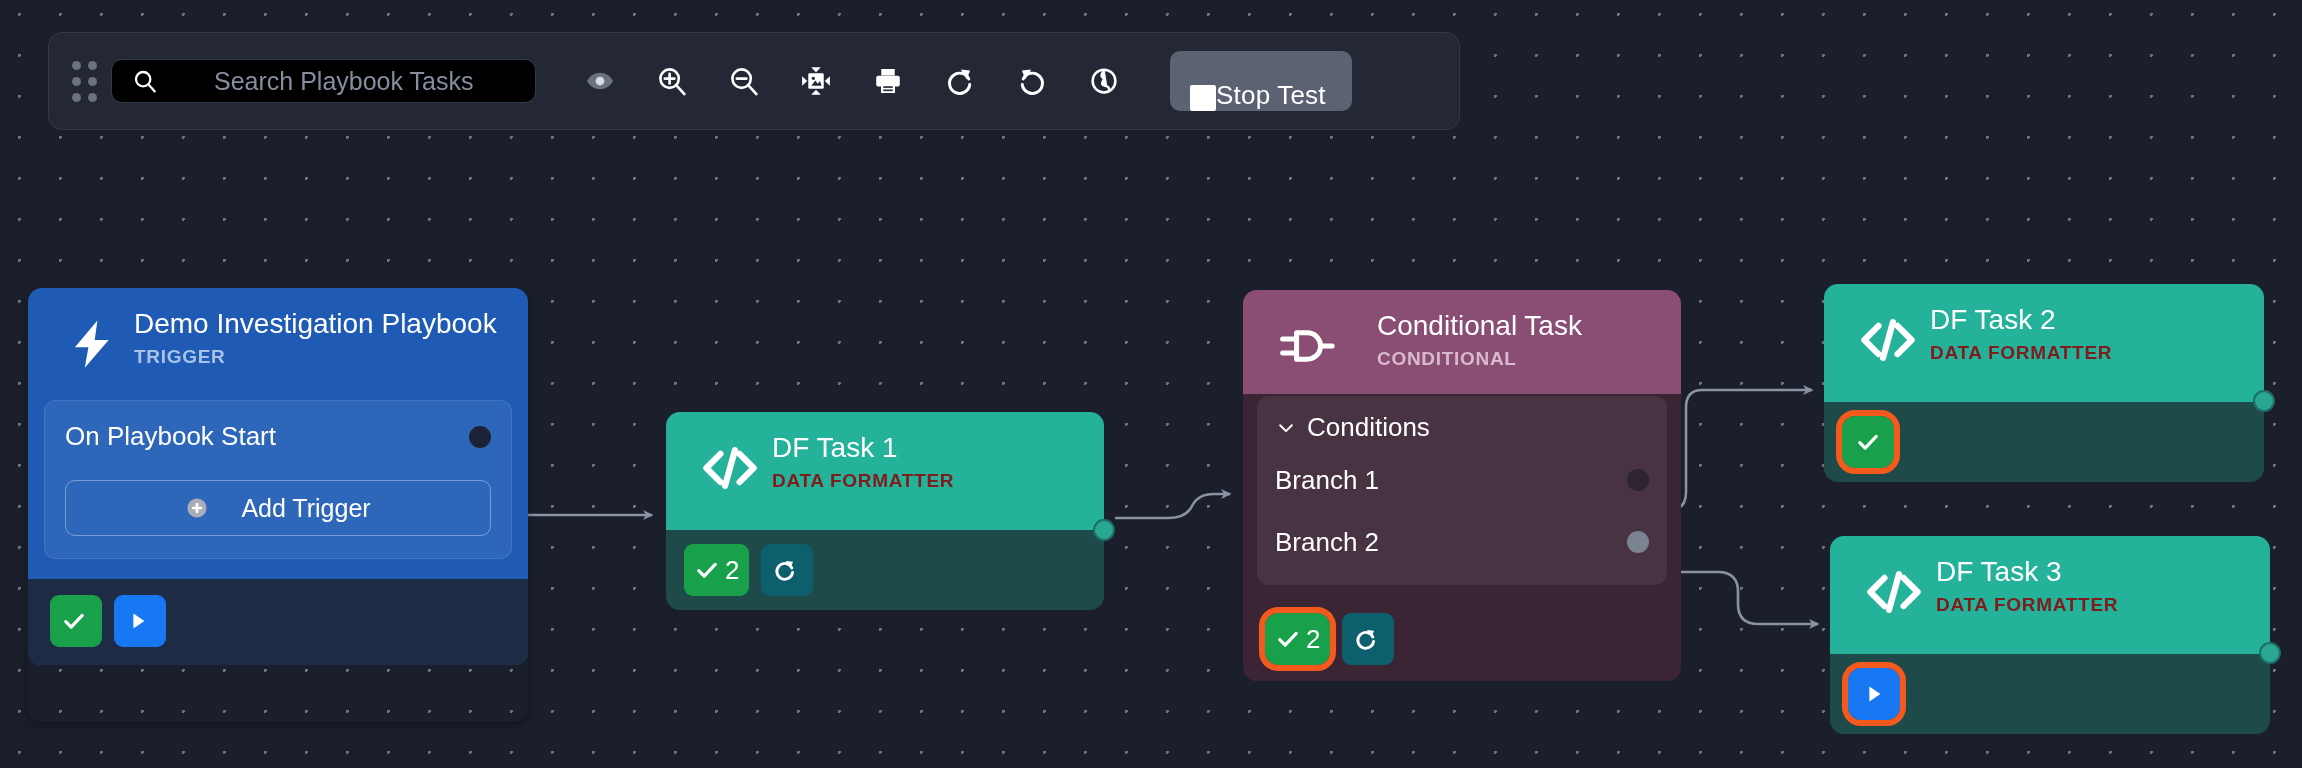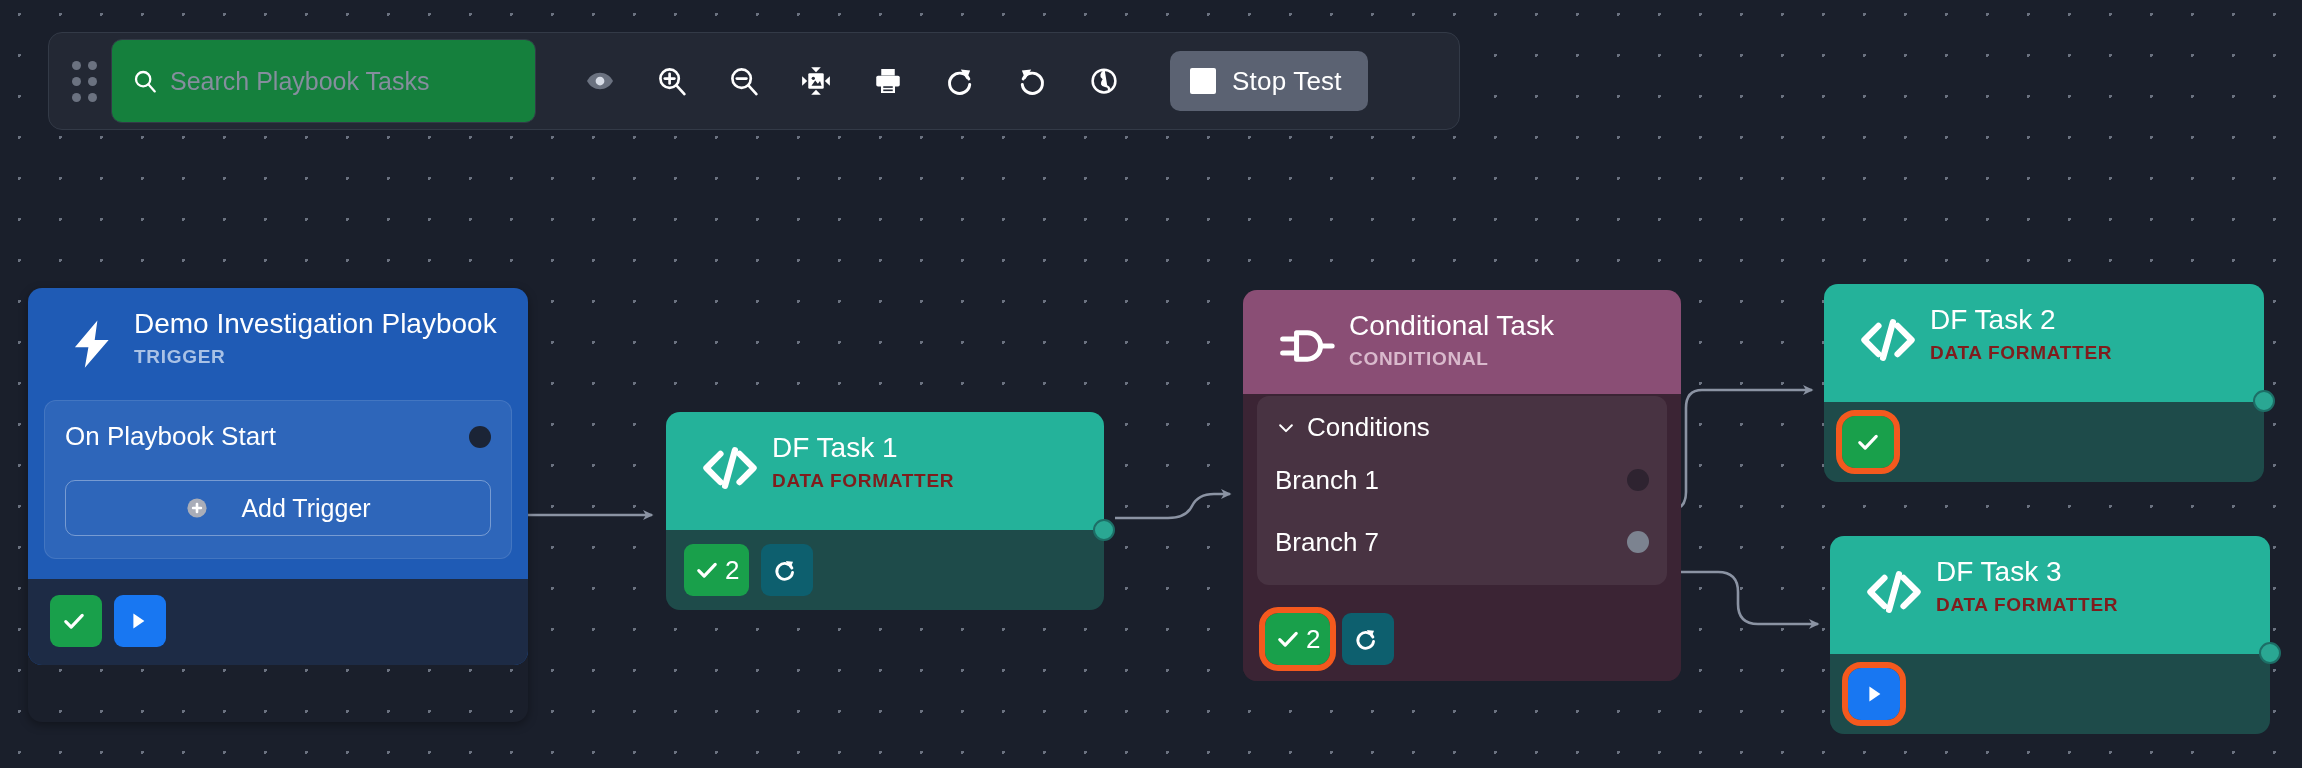--- a/index.html
+++ b/index.html
@@ -43,27 +43,28 @@
     justify-content: center;
     cursor: grab;
     flex: 0 0 auto;
   }
   .drag-handle i {
     display: block; width: 9px; height: 9px;
     border-radius: 50%; background: #6b7280;
   }
   .search-wrap {
     position: relative;
-    width: 425px; height: 84px;
+    width: 425px; height: 44px;
     margin-left: 10px;
-    background: #15803d;
+    background: #000000;
     border: 1px solid #333a47;
     border-radius: 11px;
     display: flex; align-items: center;
     flex: 0 0 auto;
+    padding-left: 44px;
   }
   .search-wrap .s-ico {
     position: absolute; left: 20px; top: 50%;
     transform: translateY(-50%);
     width: 26px; height: 26px;
   }
   .search-wrap input {
     width: 100%; height: 100%;
     background: transparent; border: 0; outline: none;
     color: #e5e7eb;
@@ -79,22 +80,21 @@
     display: flex; align-items: center; justify-content: center;
     background: none; border: 0; cursor: pointer;
   }
   .tbtn svg { display: block; }
 
   .stop-btn {
     margin-left: 30px;
     height: 60px;
     background: #5b6272;
     border: 0; border-radius: 10px;
-    display: flex; align-items: center;
-    gap: 16px;
+    display: flex; align-items: flex-end;
     padding: 0 26px 0 20px;
     cursor: pointer;
   }
   .stop-btn .sq { width: 26px; height: 26px; background: #ffffff; border-radius: 2px; }
   .stop-btn span { color: #fff; font-size: 26px; letter-spacing: .2px; }
 
   
   .node { position: absolute; border-radius: 14px; overflow: visible; z-index: 20; }
   .node-inner { border-radius: 14px; overflow: hidden; }
   .node-head { display: flex; align-items: flex-start; padding: 18px 20px 14px 32px; }
@@ -159,21 +159,21 @@
   #node-df1 { left: 666px; top: 412px; width: 438px; height: 206px; }
   #node-df2 { left: 1824px; top: 284px; width: 440px; height: 207px; }
   #node-df3 { left: 1830px; top: 536px; width: 440px; height: 207px; }
 
   
   #node-cond {
     left: 1243px; top: 290px;
     width: 438px; height: 424px;
   }
   #node-cond .node-inner { background: #3b2434; }
-  #node-cond .cond-head { background: #8a4e75; }
+  #node-cond .cond-head { background: #8a4e75; gap: 28px; }
   #node-cond .n-sub { color: #d9b9cc; }
   .cond-card {
     margin: 2px 14px 16px 14px;
     background: rgba(255,255,255,.07);
     border-radius: 12px;
     padding: 16px 18px 20px 18px;
   }
   .cond-title {
     display: flex; align-items: center; gap: 10px;
     color: #fff; font-size: 26px; margin-bottom: 14px;
@@ -418,21 +418,21 @@
             <path d="M5.6 9 L12 15.4 L18.4 9" fill="none" stroke="#ffffff" stroke-width="2.2" stroke-linecap="round" stroke-linejoin="round"></path>
           </svg>
           <span>Conditions</span>
         </div>
 
         <div class="branch-row">
           <span>Branch 1</span>
           <span class="bdot dark"></span>
         </div>
         <div class="branch-row">
-          <span>Branch 7</span>
+          <span>Branch 2</span>
           <span class="bdot grey"></span>
         </div>
       </div>
 
       <div class="node-foot">
         <div class="chip green hl">
           <svg width="26" height="26" viewBox="0 0 24 24">
             <path d="M4.4 12.6 L9.4 17.6 L19.6 6.8" fill="none" stroke="#ffffff" stroke-width="2.9" stroke-linecap="round" stroke-linejoin="round"></path>
           </svg>
           <span>2</span>

